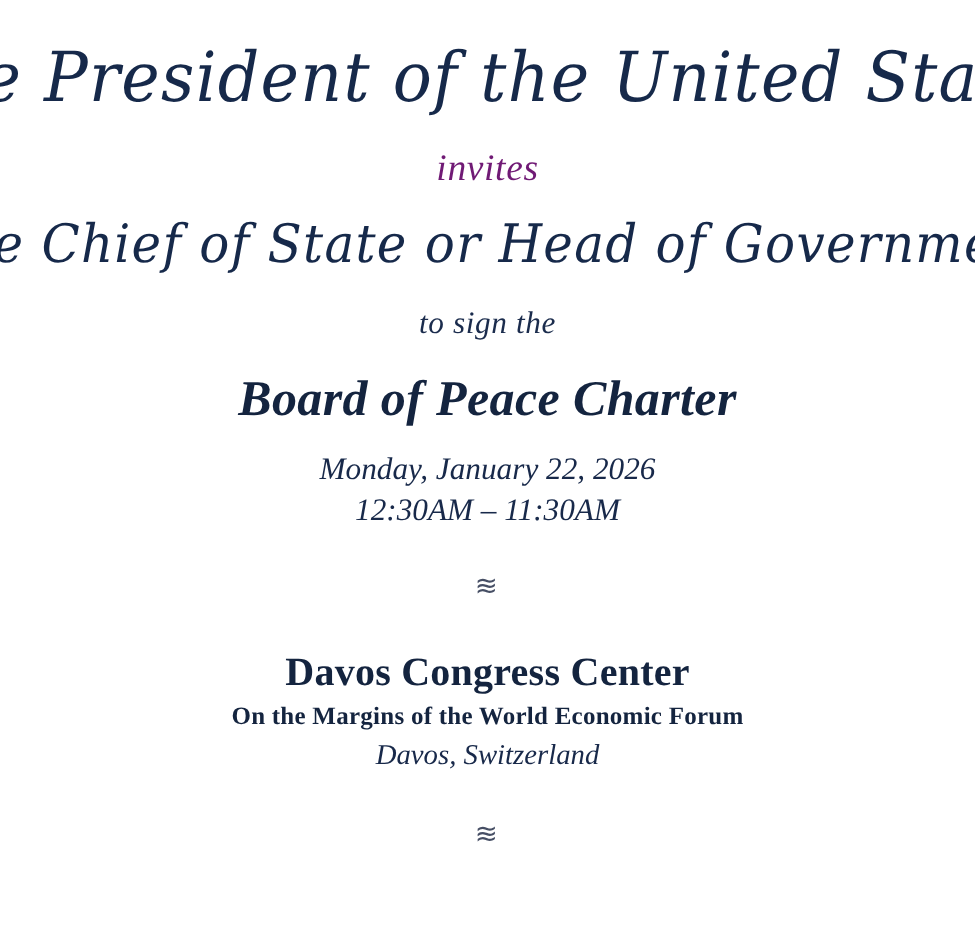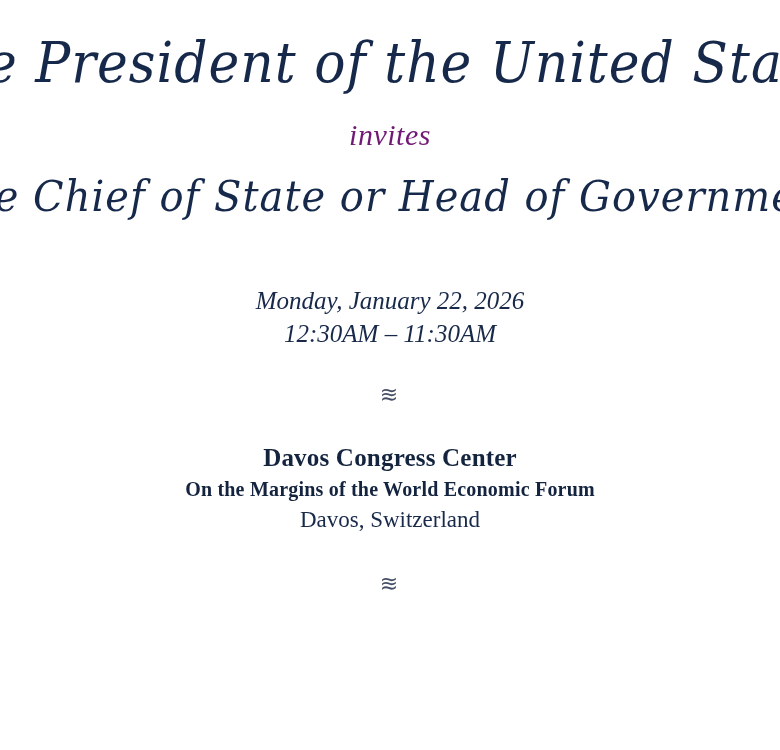--- a/index.html
+++ b/index.html
@@ -75,33 +75,34 @@
     font-family: "Liberation Serif", serif;
     font-style: italic;
     font-size: 25px;
     color: #18294a;
     line-height: 1.3;
   }
 
   .venue-main {
     font-family: "Liberation Serif", serif;
     font-weight: bold;
-    font-size: 25px;
+    font-size: 32px;
     color: #14243f;
     letter-spacing: 0.2px;
   }
   .venue-sub {
     font-family: "Liberation Serif", serif;
     font-weight: bold;
     font-size: 20px;
     color: #14243f;
     letter-spacing: 0.2px;
   }
   .venue-city {
     font-family: "Liberation Serif", serif;
+    font-style: italic;
     font-size: 23px;
     color: #18294a;
   }
 
   .flourish {
     color: #26304a;
     font-size: 22px;
     line-height: 1;
     letter-spacing: 2px;
     opacity: 0.85;
@@ -129,23 +130,25 @@
   <div class="sp-a"></div>
 
   <div class="line-invites">invites</div>
 
   <div class="sp-b"></div>
 
   <div class="script script-md">The Chief of State or Head of Government</div>
 
   <div class="sp-c"></div>
 
+  <div class="line-tosign">to sign the</div>
 
   <div class="sp-d"></div>
 
+  <div class="charter">Board of Peace Charter</div>
 
   <div class="sp-e"></div>
 
   <div class="datetime">Monday, January 22, 2026</div>
   <div class="datetime">12:30AM – 11:30AM</div>
 
   <div class="sp-f"></div>
 
   <div class="flourish">≋</div>
 

